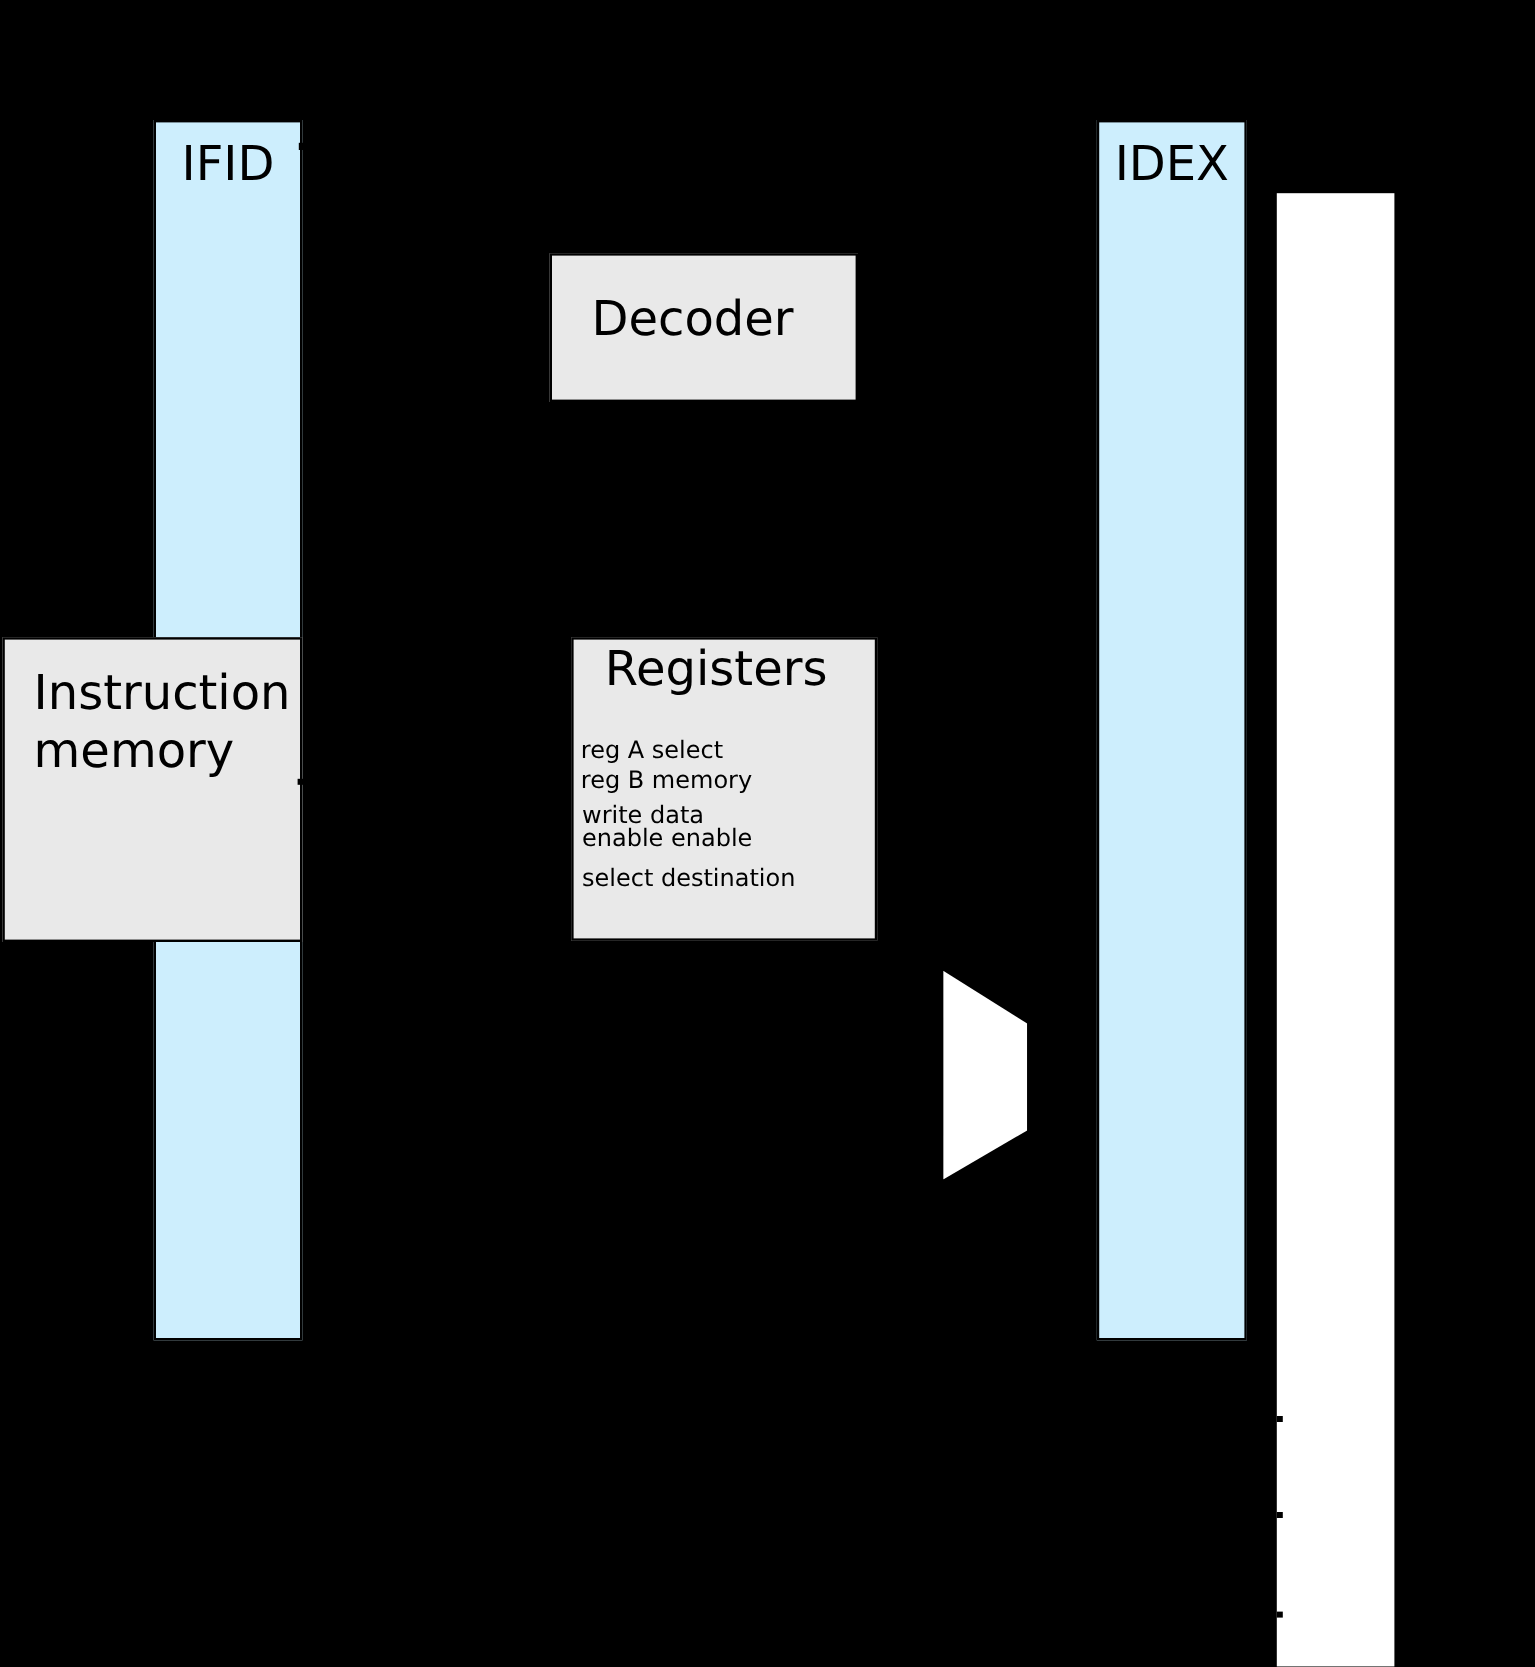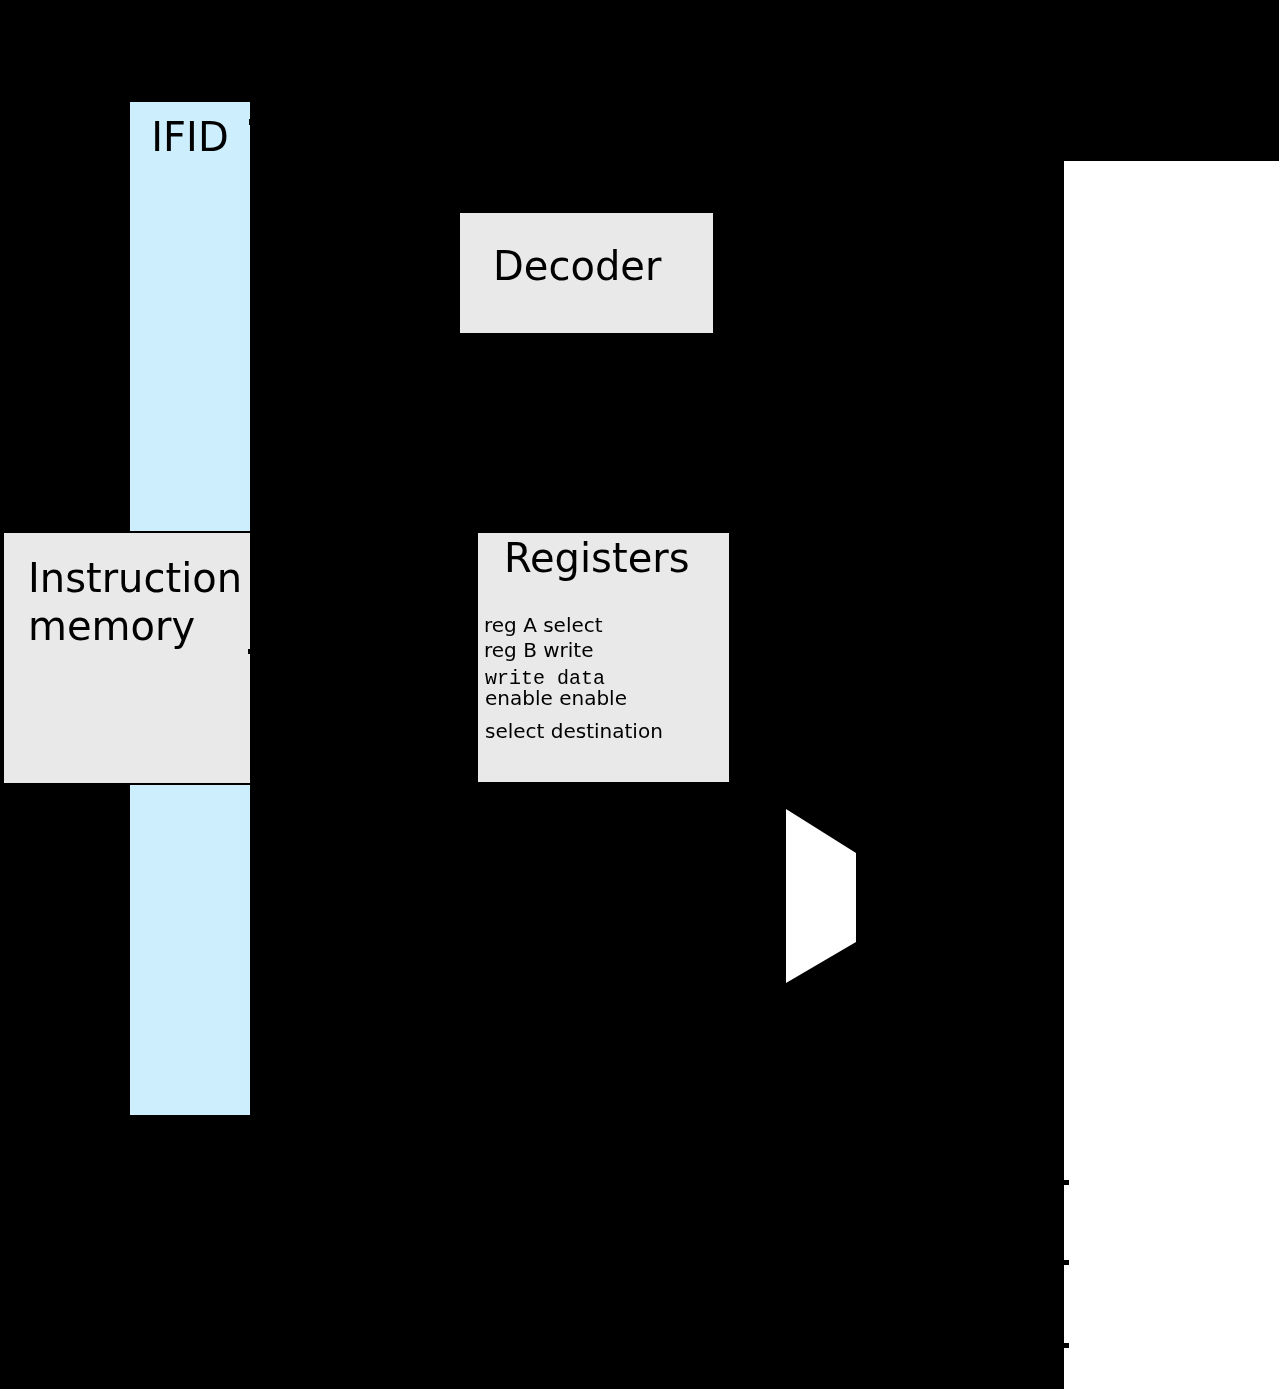--- a/index.html
+++ b/index.html
@@ -2,21 +2,21 @@
 <html style="--background: #000000; --pipeline-register-fill: #cdeefd; --block-fill: #e9e9e9; --block-border: #000000; --mux-fill: #ffffff; --side-panel-fill: #ffffff; --text: #000000;"><head>
 <meta charset="utf-8">
 <style>
   html, body {
     margin: 0;
     padding: 0;
     background: #000;
   }
   #stage {
     position: relative;
-    width: 1279px;
+    width: 1162px;
     height: 1389px;
     background: var(--background, #000);
     font-family: "DejaVu Sans", sans-serif;
     color: var(--text, #000);
     overflow: hidden;
   }
 
   
   .pipebar {
     position: absolute;
@@ -59,21 +59,21 @@
   #immediate .title { left: 20px; top: 23px; }
 
   .port-label {
     position: absolute;
     font-size: 20px;
     line-height: 24px;
     white-space: nowrap;
   }
   #port-reg-a  { left: 6px; top: 80px; }
   #port-reg-b  { left: 6px; top: 105px; }
-  #port-wdata  { left: 7px; top: 134px; font-family: Liberation Mono, monospace; }
+  #port-wdata  { left: 7px; top: 134px; }
   #port-wen    { left: 7px; top: 153px; }
   #port-wdest  { left: 7px; top: 186px; }
 
   
   #side-panel {
     position: absolute;
     left: 1064px;
     top: 161px;
     width: 215px;
     height: 1228px;
@@ -105,36 +105,39 @@
 </style>
 </head>
 <body>
 
 <div id="stage">
 
   <div class="pipebar" id="ifid-bar">
     <span class="bar-label">IFID</span>
   </div>
 
+  <div class="pipebar" id="idex-bar">
+    <span class="bar-label">IDEX</span>
+  </div>
 
   <div id="side-panel"></div>
 
   <div class="block" id="decoder">
     <span class="title">Decoder</span>
   </div>
 
   <div class="block" id="instruction-memory">
     <span class="title">Instruction
 memory</span>
   </div>
 
   <div class="block" id="registers">
     <span class="title">Registers</span>
     <span class="port-label" id="port-reg-a">reg A select</span>
-    <span class="port-label" id="port-reg-b">reg B write</span>
+    <span class="port-label" id="port-reg-b">reg B memory</span>
     <span class="port-label" id="port-wdata">write data</span>
     <span class="port-label" id="port-wen">enable enable</span>
     <span class="port-label" id="port-wdest">select destination</span>
   </div>
 
 
   <svg id="mux-svg" viewBox="0 0 70 174" aria-hidden="true">
     <polygon points="0,0 70,44 70,133 0,174"></polygon>
   </svg>
 

